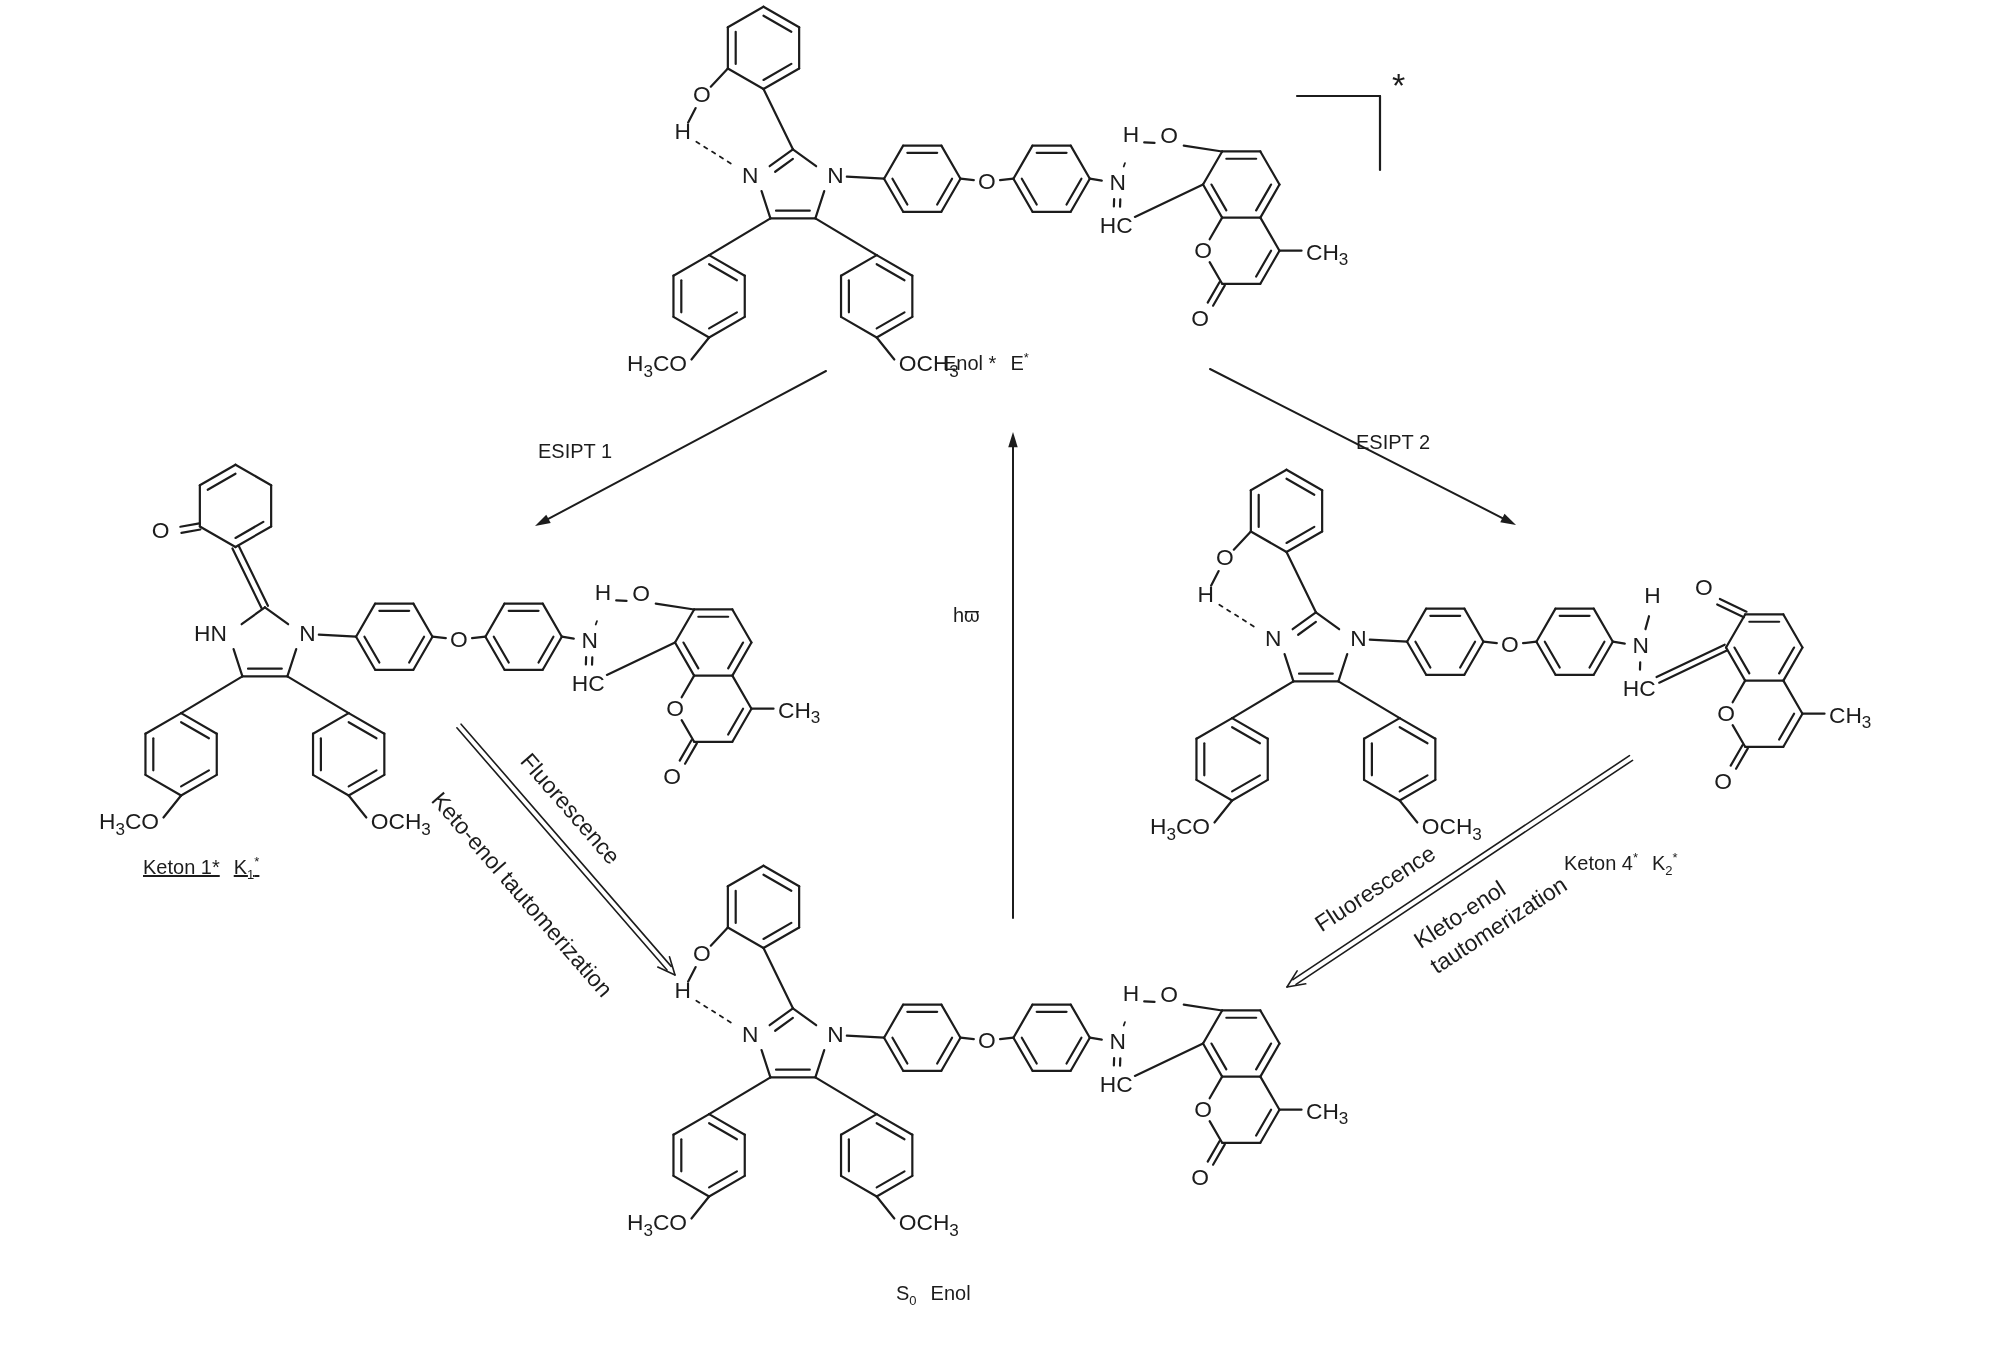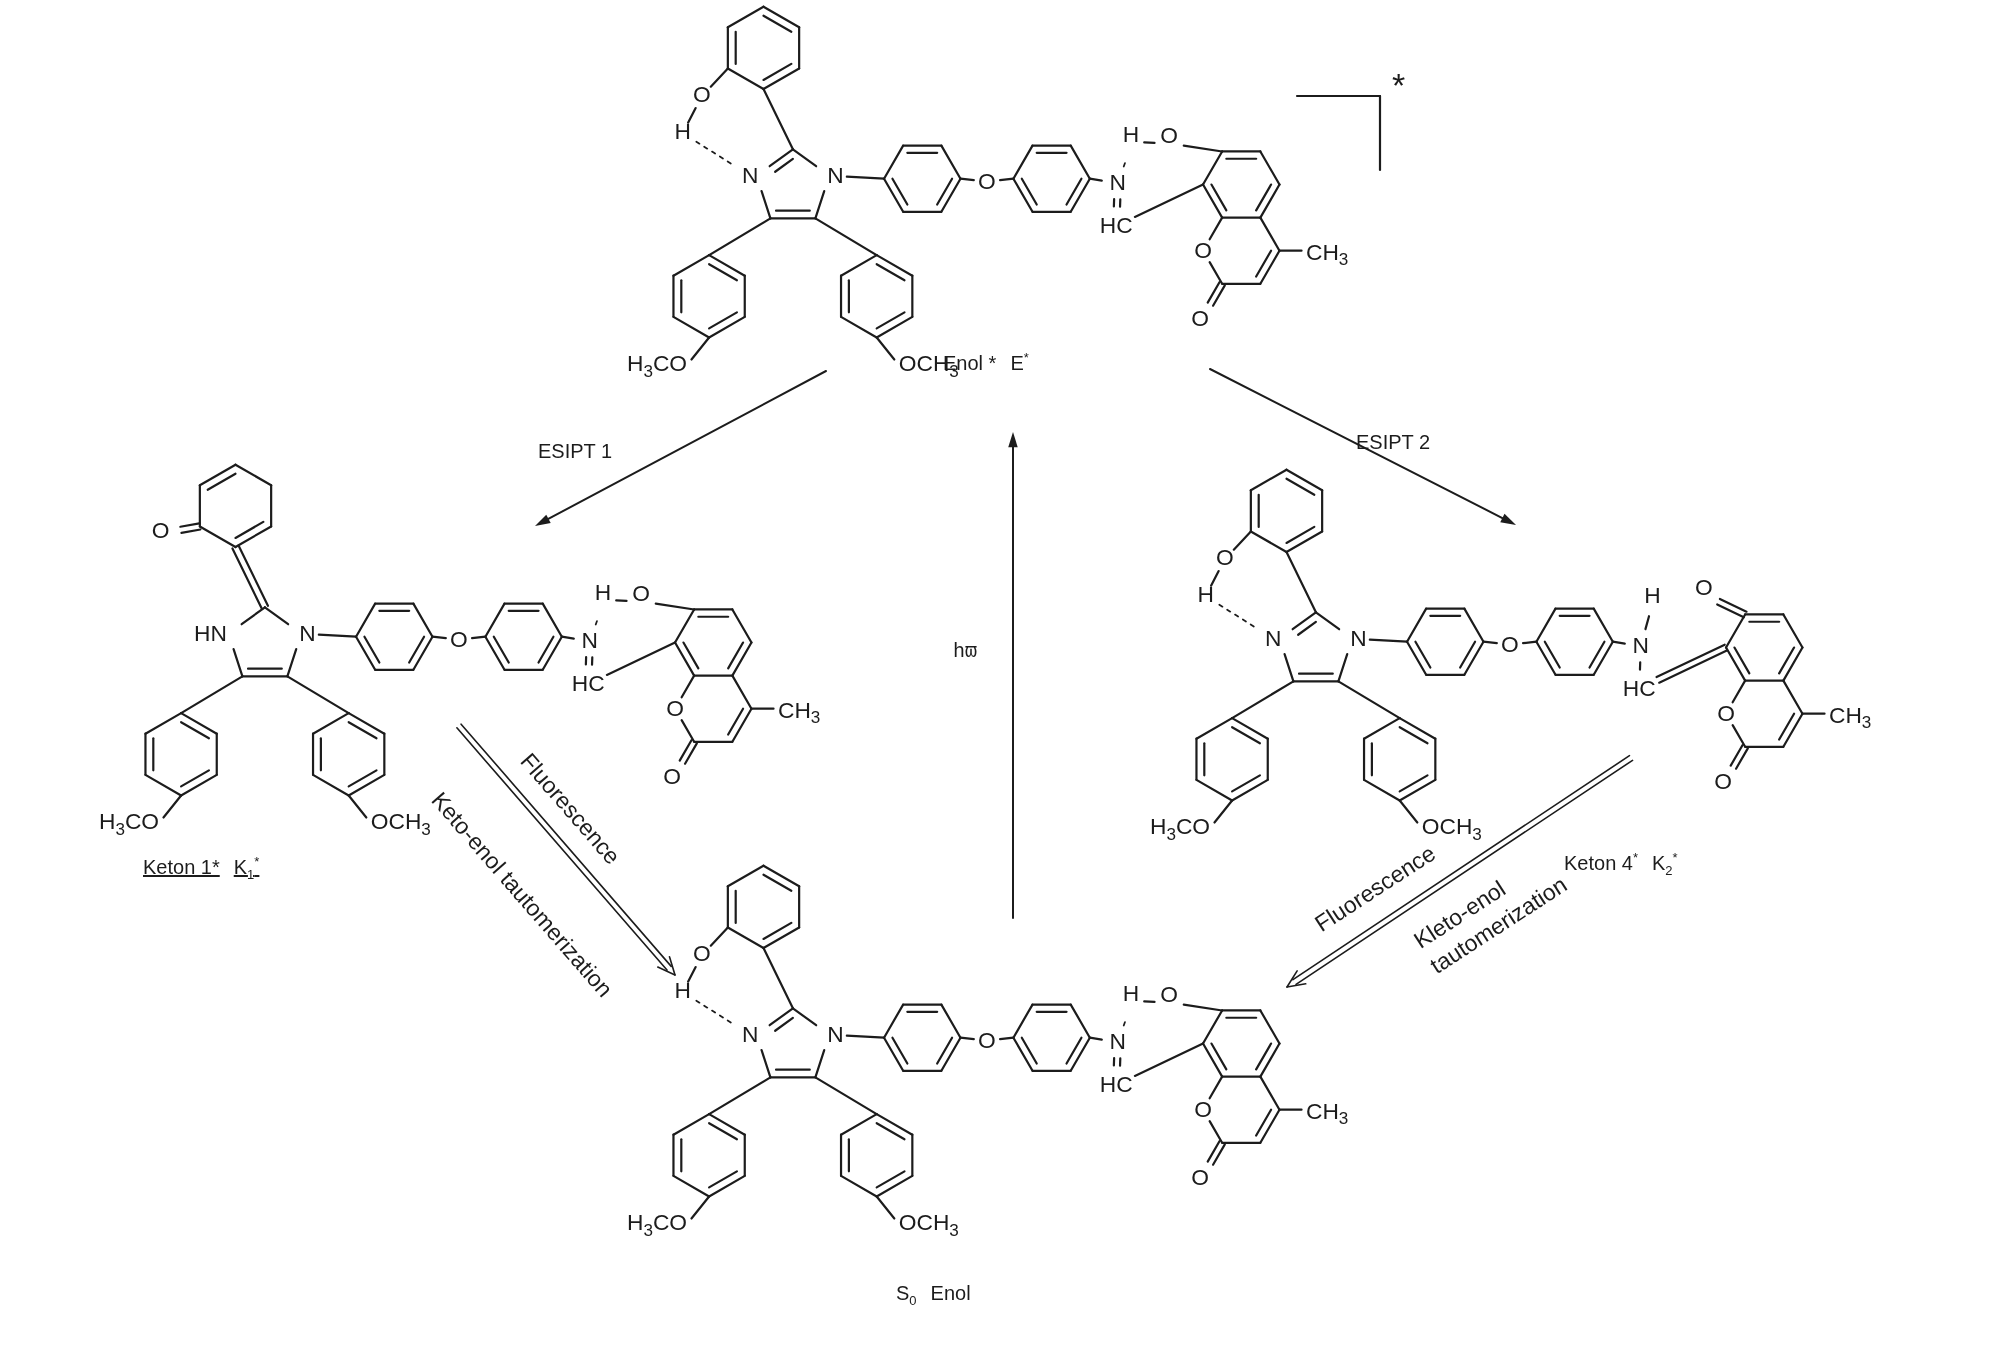--- a/index.html
+++ b/index.html
@@ -464,21 +464,21 @@
   <div class="lbl" style="left:1564px;top:850px;">
     <span>Keton 4</span><sup>*</sup><span class="sp"></span><span>K</span><sub>2</sub><sup>*</sup>
   </div>
 
   <div class="lbl" style="left:896px;top:1282px;">
     <span>S</span><sub>0</sub><span class="sp"></span><span>Enol</span>
   </div>
 
   <div class="lbl" style="left:538px;top:400px;margin-top:40px;">ESIPT 1</div>
   <div class="lbl" style="left:1356px;top:400px;margin-top:31px;">ESIPT 2</div>
-  <div class="lbl" style="left:953px;top:640px;font-family:Liberation Mono, monospace;">hϖ</div>
+  <div class="lbl" style="left:953px;top:604px;">hϖ</div>
 
   <div class="lbl rot49" style="left:535px;top:748px;">Fluorescence</div>
   <div class="lbl rot49" style="left:446px;top:787px;">Keto-enol tautomerization</div>
 
   <div class="lbl rotm33" style="left:1310px;top:915px;">Fluorescence</div>
   <div class="lbl rotm33" style="left:1408px;top:930px;">
     <span class="block">Kleto-enol</span>
     <span class="block">tautomerization</span>
   </div>
 

